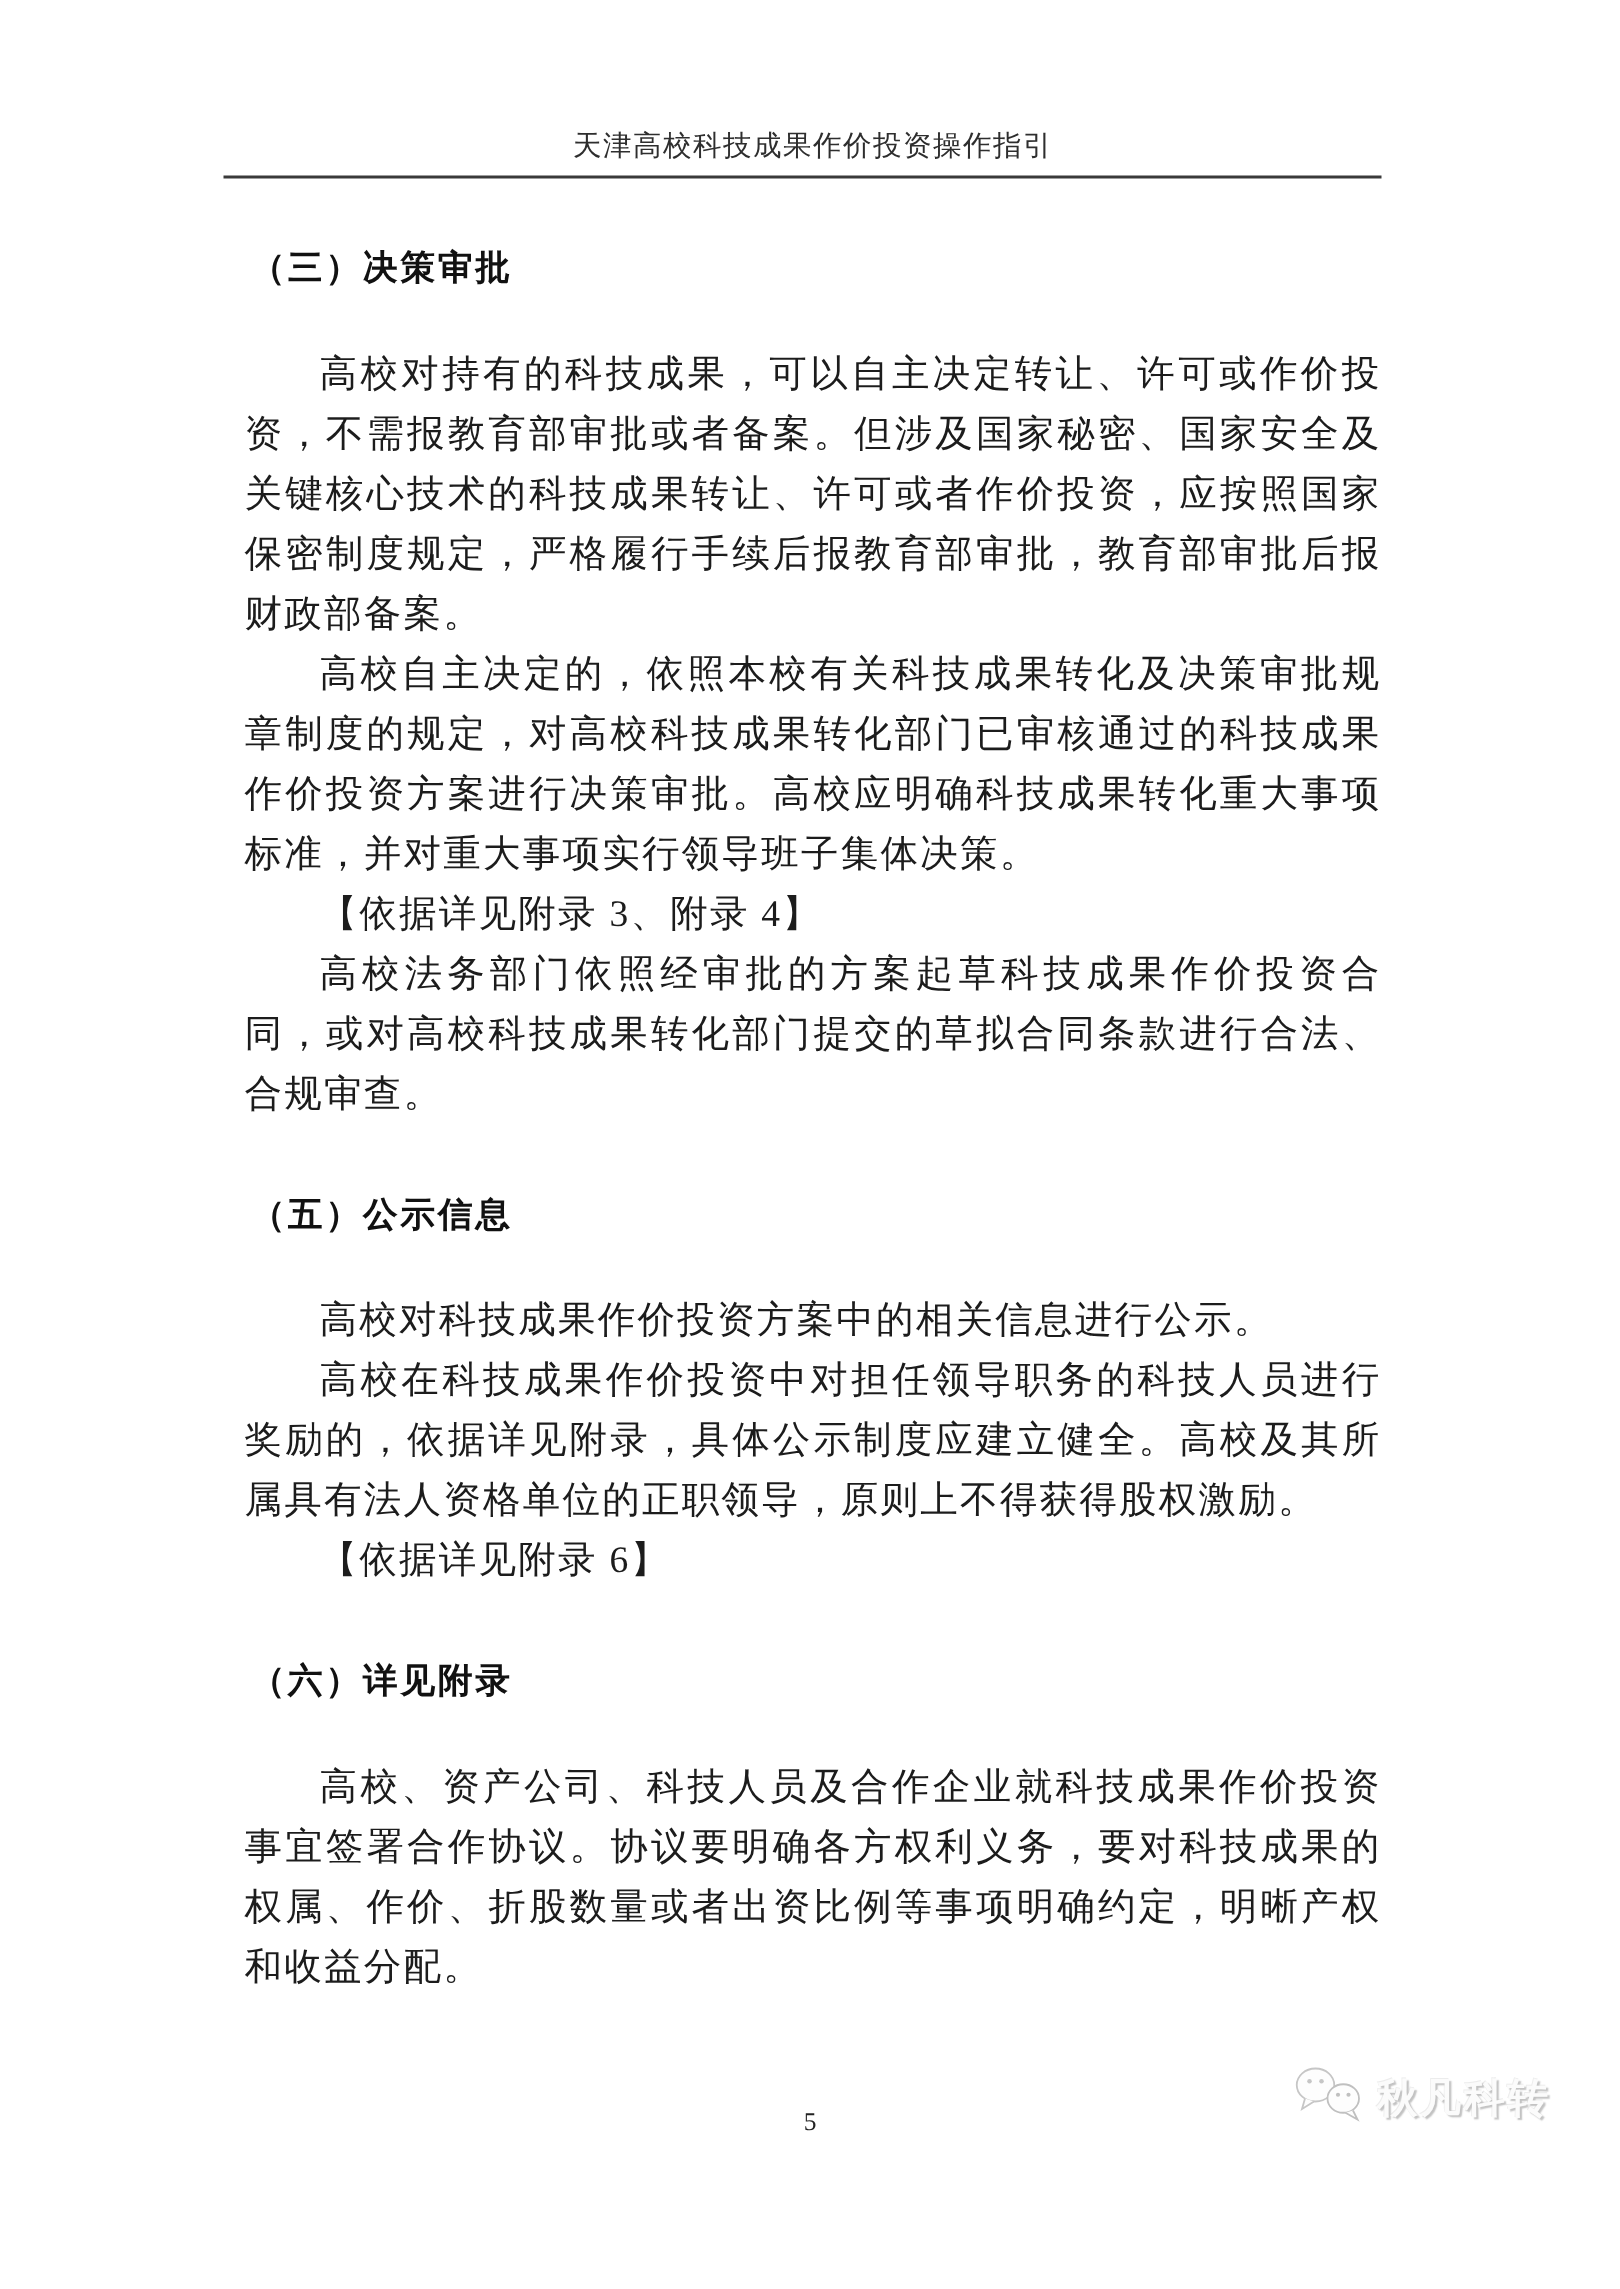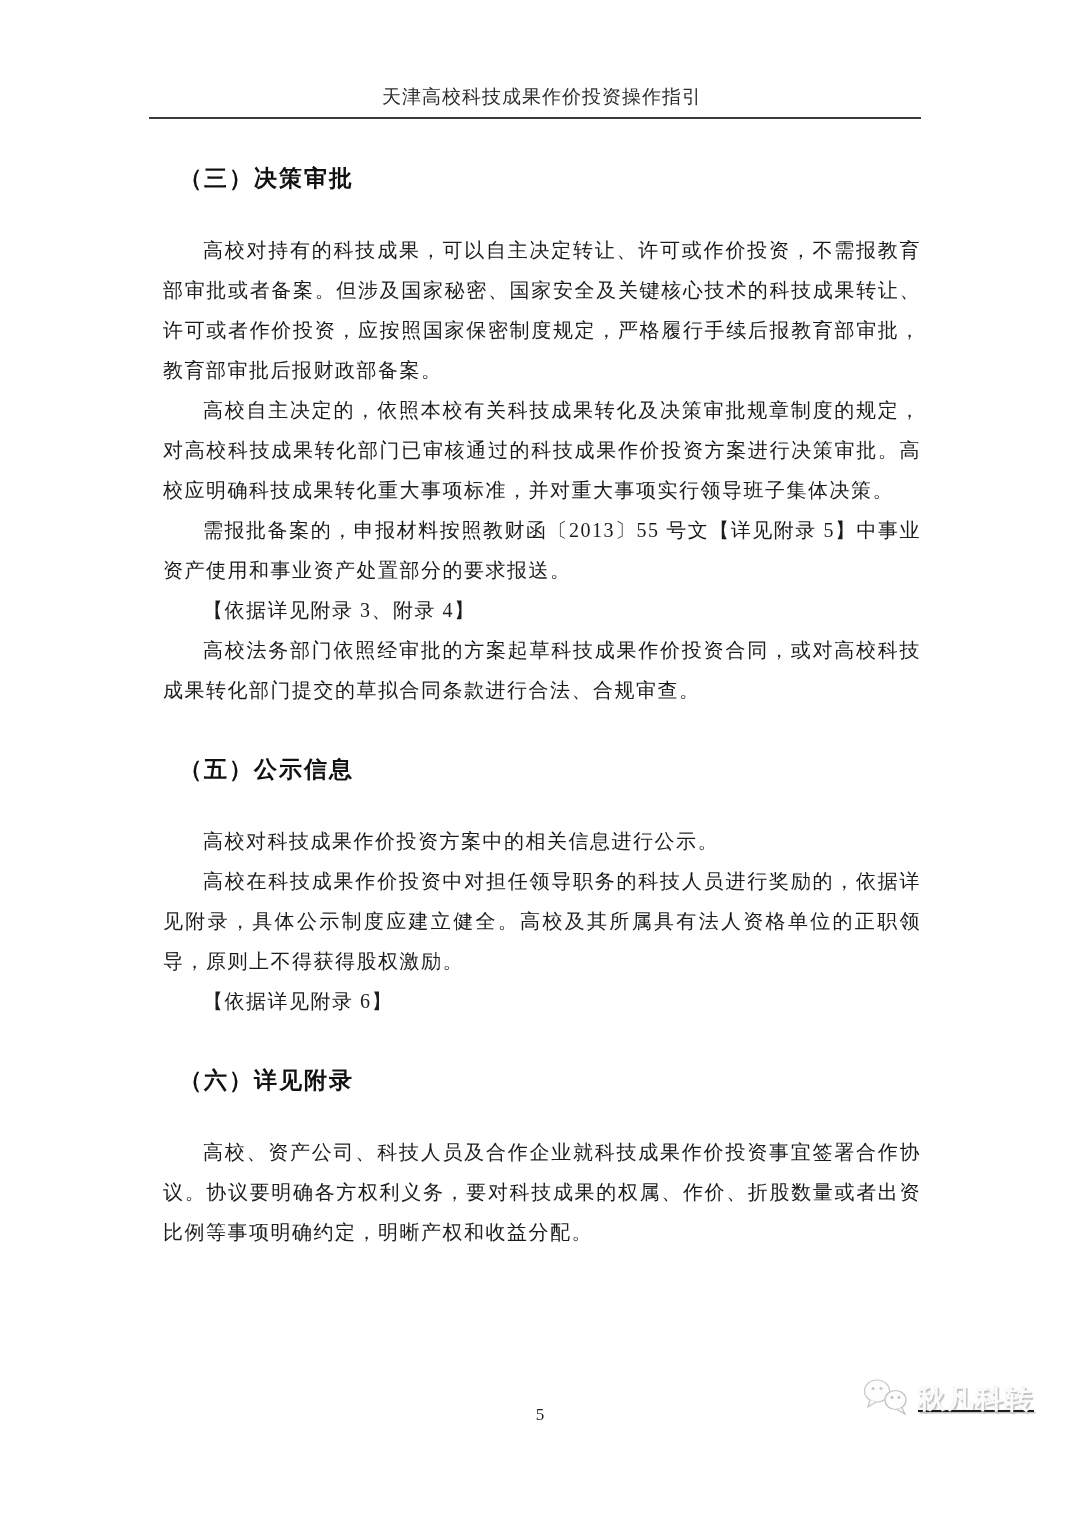--- a/index.html
+++ b/index.html
@@ -31,25 +31,25 @@
     border-top: 2px solid #3a3a3a;
     margin: 0 0 0 -14px;
     height: 0;
   }
   .section-heading {
     font-family: "Liberation Sans", "DejaVu Sans", sans-serif;
     font-weight: bold;
     font-size: 23px;
     color: #111;
     letter-spacing: 2px;
-    margin: 44px 0 36px 16px;
+    margin: 44px 0 36px 4px;
   }
   .section:first-of-type .section-heading { margin-top: 22px; }
   .body-para {
-    font-size: 20px;
+    font-size: 25px;
     line-height: 40px;
     letter-spacing: 1.5px;
     text-align: justify;
     text-indent: 2em;
     margin: 0;
     color: #1c1c1c;
   }
   .page-number {
     position: absolute;
     top: 1405px;
@@ -59,21 +59,20 @@
     font-size: 17px;
     color: #222;
   }
   .watermark {
     position: absolute;
     right: 46px;
     bottom: 22px;
     display: flex;
     align-items: center;
     gap: 6px;
-    text-decoration: underline;
   }
   .watermark-text {
     font-family: "Liberation Sans", "DejaVu Sans", sans-serif;
     font-weight: bold;
     font-size: 27px;
     letter-spacing: 2px;
     color: #fbfbfb;
     text-shadow: 1.5px 1.5px 1px #c2c2c2, -0.5px -0.5px 0 #ececec;
   }
 </style>
@@ -83,21 +82,20 @@
 <div class="page">
   <div class="content">
 
     <div class="doc-header-title">天津高校科技成果作价投资操作指引</div>
     <hr class="header-rule">
 
     <div class="section">
       <div class="section-heading">（三）决策审批</div>
       <p class="body-para">高校对持有的科技成果，可以自主决定转让、许可或作价投资，不需报教育部审批或者备案。但涉及国家秘密、国家安全及关键核心技术的科技成果转让、许可或者作价投资，应按照国家保密制度规定，严格履行手续后报教育部审批，教育部审批后报财政部备案。</p>
       <p class="body-para">高校自主决定的，依照本校有关科技成果转化及决策审批规章制度的规定，对高校科技成果转化部门已审核通过的科技成果作价投资方案进行决策审批。高校应明确科技成果转化重大事项标准，并对重大事项实行领导班子集体决策。</p>
-      <p class="body-para">需报批备案的，申报材料按照教财函〔2013〕55 号文【详见附录 5】中事业资产使用和事业资产处置部分的要求报送。</p>
       <p class="body-para">【依据详见附录 3、附录 4】</p>
     </div>
 
     <div class="section">
       <p class="body-para">高校法务部门依照经审批的方案起草科技成果作价投资合同，或对高校科技成果转化部门提交的草拟合同条款进行合法、合规审查。</p>
     </div>
 
     <div class="section">
       <div class="section-heading">（五）公示信息</div>
       <p class="body-para">高校对科技成果作价投资方案中的相关信息进行公示。</p>

